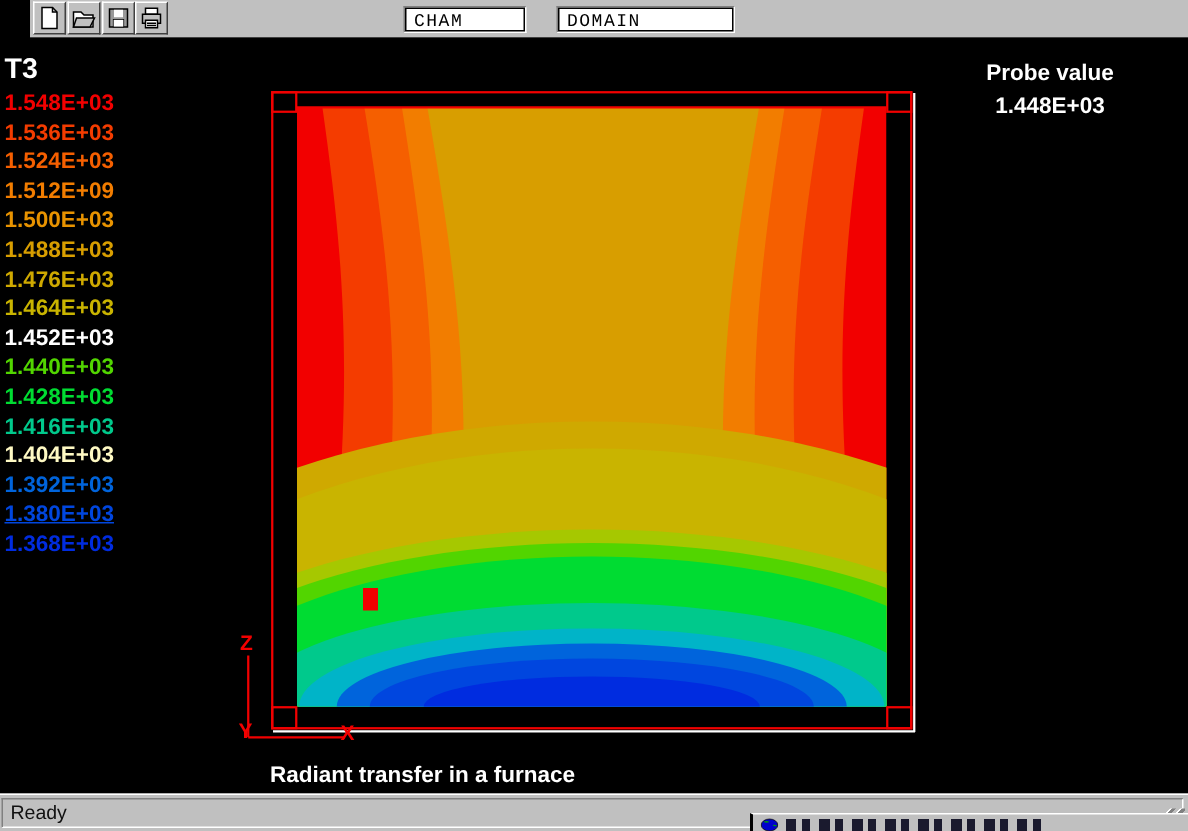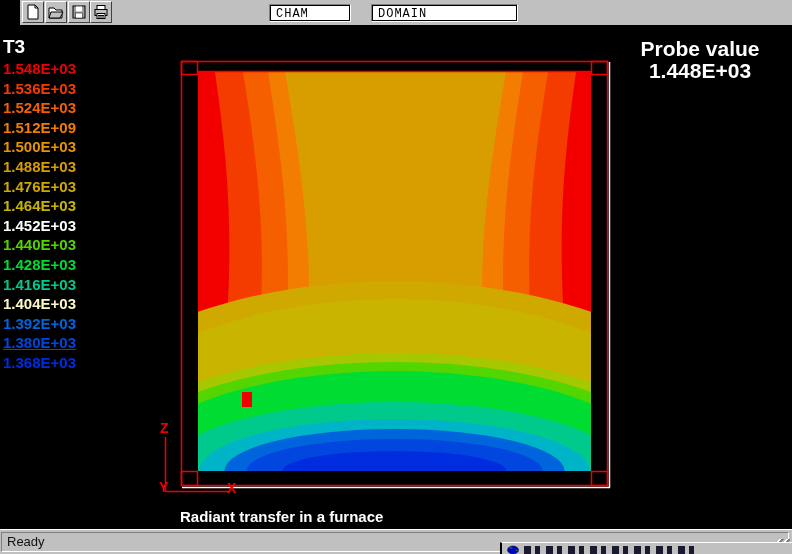--- a/index.html
+++ b/index.html
@@ -24,21 +24,21 @@
   #canvas{position:absolute;left:0;top:25px;width:792px;height:504px;background:#000;}
 
   
   #legend-title{position:absolute;left:3px;top:36px;color:#FFF;font-size:19px;
                 font-weight:bold;}
   #legend{position:absolute;left:3px;top:59px;}
   .lrow{height:19.6px;line-height:19.6px;font-size:15px;font-weight:bold;white-space:nowrap;}
 
   
   #probe-box{position:absolute;left:630px;top:38px;width:140px;text-align:center;
-             color:#FFF;font-size:21px;font-weight:bold;line-height:22px;}
+             color:#FFF;font-size:15px;font-weight:bold;line-height:22px;}
 
   
   .axis-letter{position:absolute;font-size:14px;font-weight:bold;line-height:14px;}
   #axis-z{left:160px;top:421px;}
   #axis-y{left:159px;top:480px;}
   #axis-x{left:227px;top:481px;}
 
   
   #caption{position:absolute;left:180px;top:508px;color:#FFF;font-size:15px;
            font-weight:bold;}
@@ -94,21 +94,21 @@
         <rect x="4" y="1.5" width="8" height="4" fill="#FFF" stroke="#000"></rect>
         <rect x="2" y="5.5" width="12" height="6" fill="#C0C0C0" stroke="#000"></rect>
         <rect x="4" y="9.5" width="8" height="5" fill="#FFF" stroke="#000"></rect>
         <line x1="5" y1="11.5" x2="11" y2="11.5" stroke="#000"></line>
         <line x1="5" y1="13" x2="11" y2="13" stroke="#000"></line>
       </svg>
     </div>
     <div class="fieldwrap" style="left:249px;width:82px">
       <div class="fieldinner">CHAM</div>
     </div>
-    <div class="fieldwrap" style="left:351px;width:147px">
+    <div class="fieldwrap" style="left:351px;width:119px">
       <div class="fieldinner">DOMAIN</div>
     </div>
   </div>
 
   <div id="canvas"></div>
 
   <div id="legend-title">T3</div>
 
   <div id="legend">
     <div class="lrow" style="color: rgb(242, 0, 0);">1.548E+03</div>

